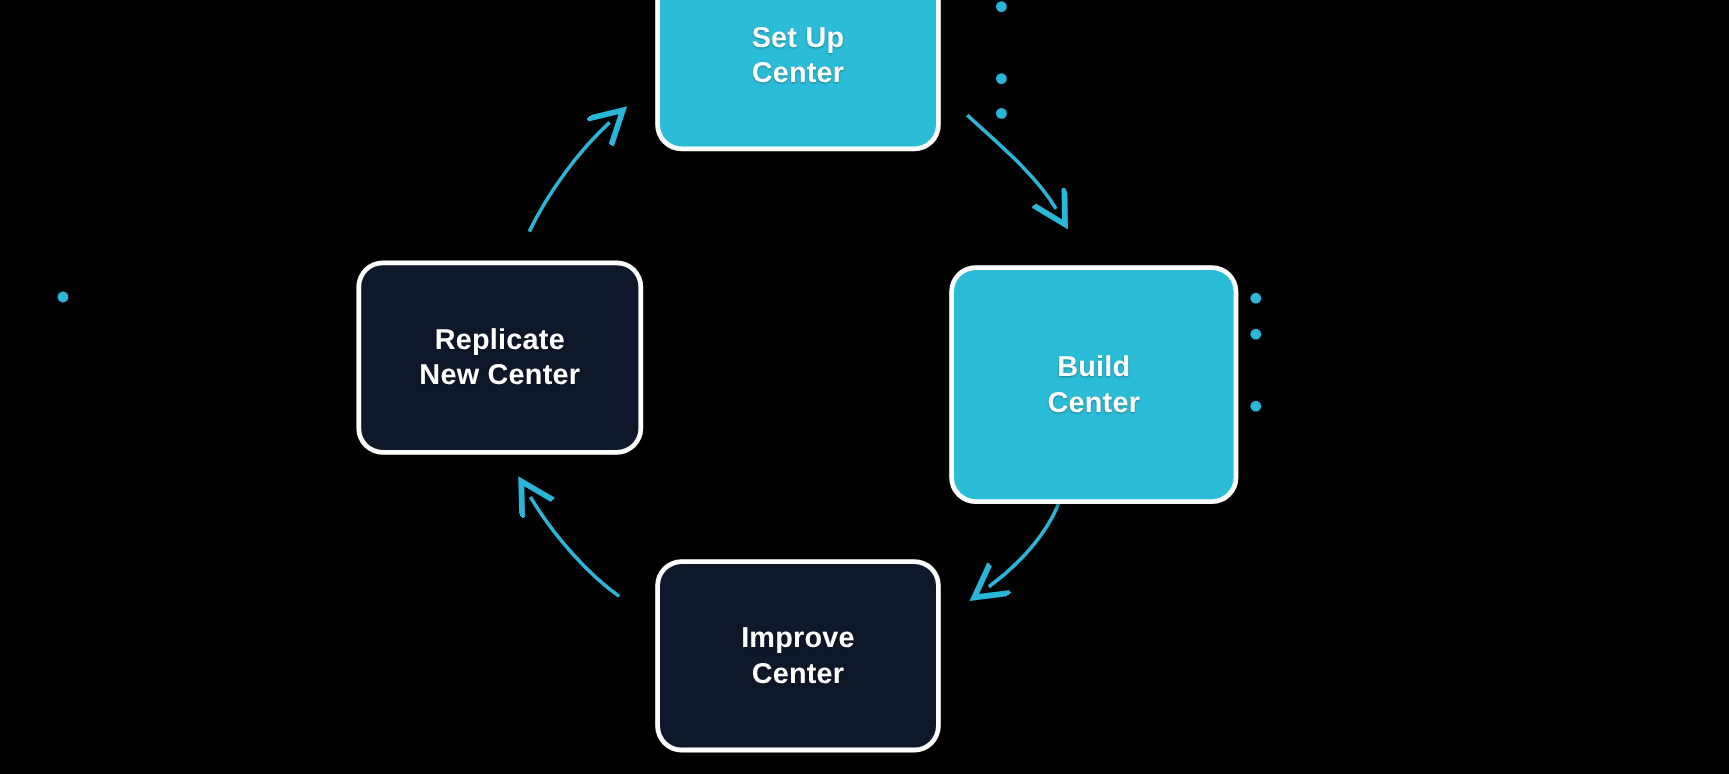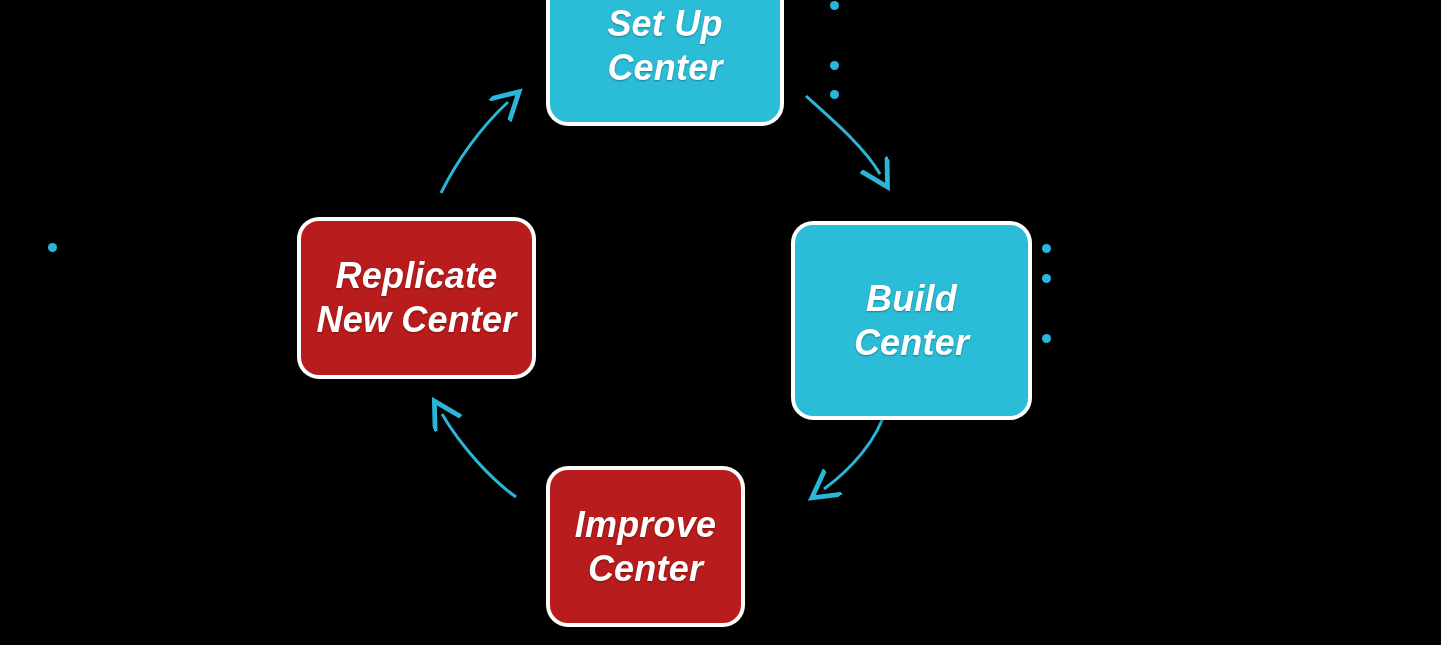--- a/index.html
+++ b/index.html
@@ -23,34 +23,33 @@
     align-items: center;
     justify-content: center;
     text-align: center;
     border-radius: 18px;
     box-sizing: border-box;
     box-shadow: 0 0 0 4px #ffffff, 3px 4px 6px rgba(0,0,0,0.55);
   }
   .node .node-label {
     color: #ffffff;
     font-weight: bold;
-    font-size: 36px;
+    font-size: 24px;
     line-height: 1.22;
     letter-spacing: 0.2px;
     white-space: pre-line;
     text-shadow: 0 1px 2px rgba(0,0,0,0.35);
-    font-style: italic;
   }
   .node.cyan { background: #2BBDD8; }
-  .node.gray { background: #b91c1c; }
+  .node.gray { background: #0f172a; }
 
   
   #node-setup   { left: 550px; top: -30px;  width: 230px; height: 152px; border-radius: 0 0 18px 18px; box-shadow: 0 0 0 4px #ffffff, 3px 5px 6px rgba(0,0,0,0.5); }
   #node-build   { left: 795px; top: 225px;  width: 233px; height: 191px; }
-  #node-improve { left: 550px; top: 470px;  width: 191px; height: 153px; }
+  #node-improve { left: 550px; top: 470px;  width: 230px; height: 153px; }
   #node-replicate { left: 301px; top: 221px; width: 231px; height: 154px; }
 
   .arrows {
     position: absolute;
     left: 0; top: 0;
     width: 1441px;
     height: 645px;
     pointer-events: none;
   }
   .bullet {

